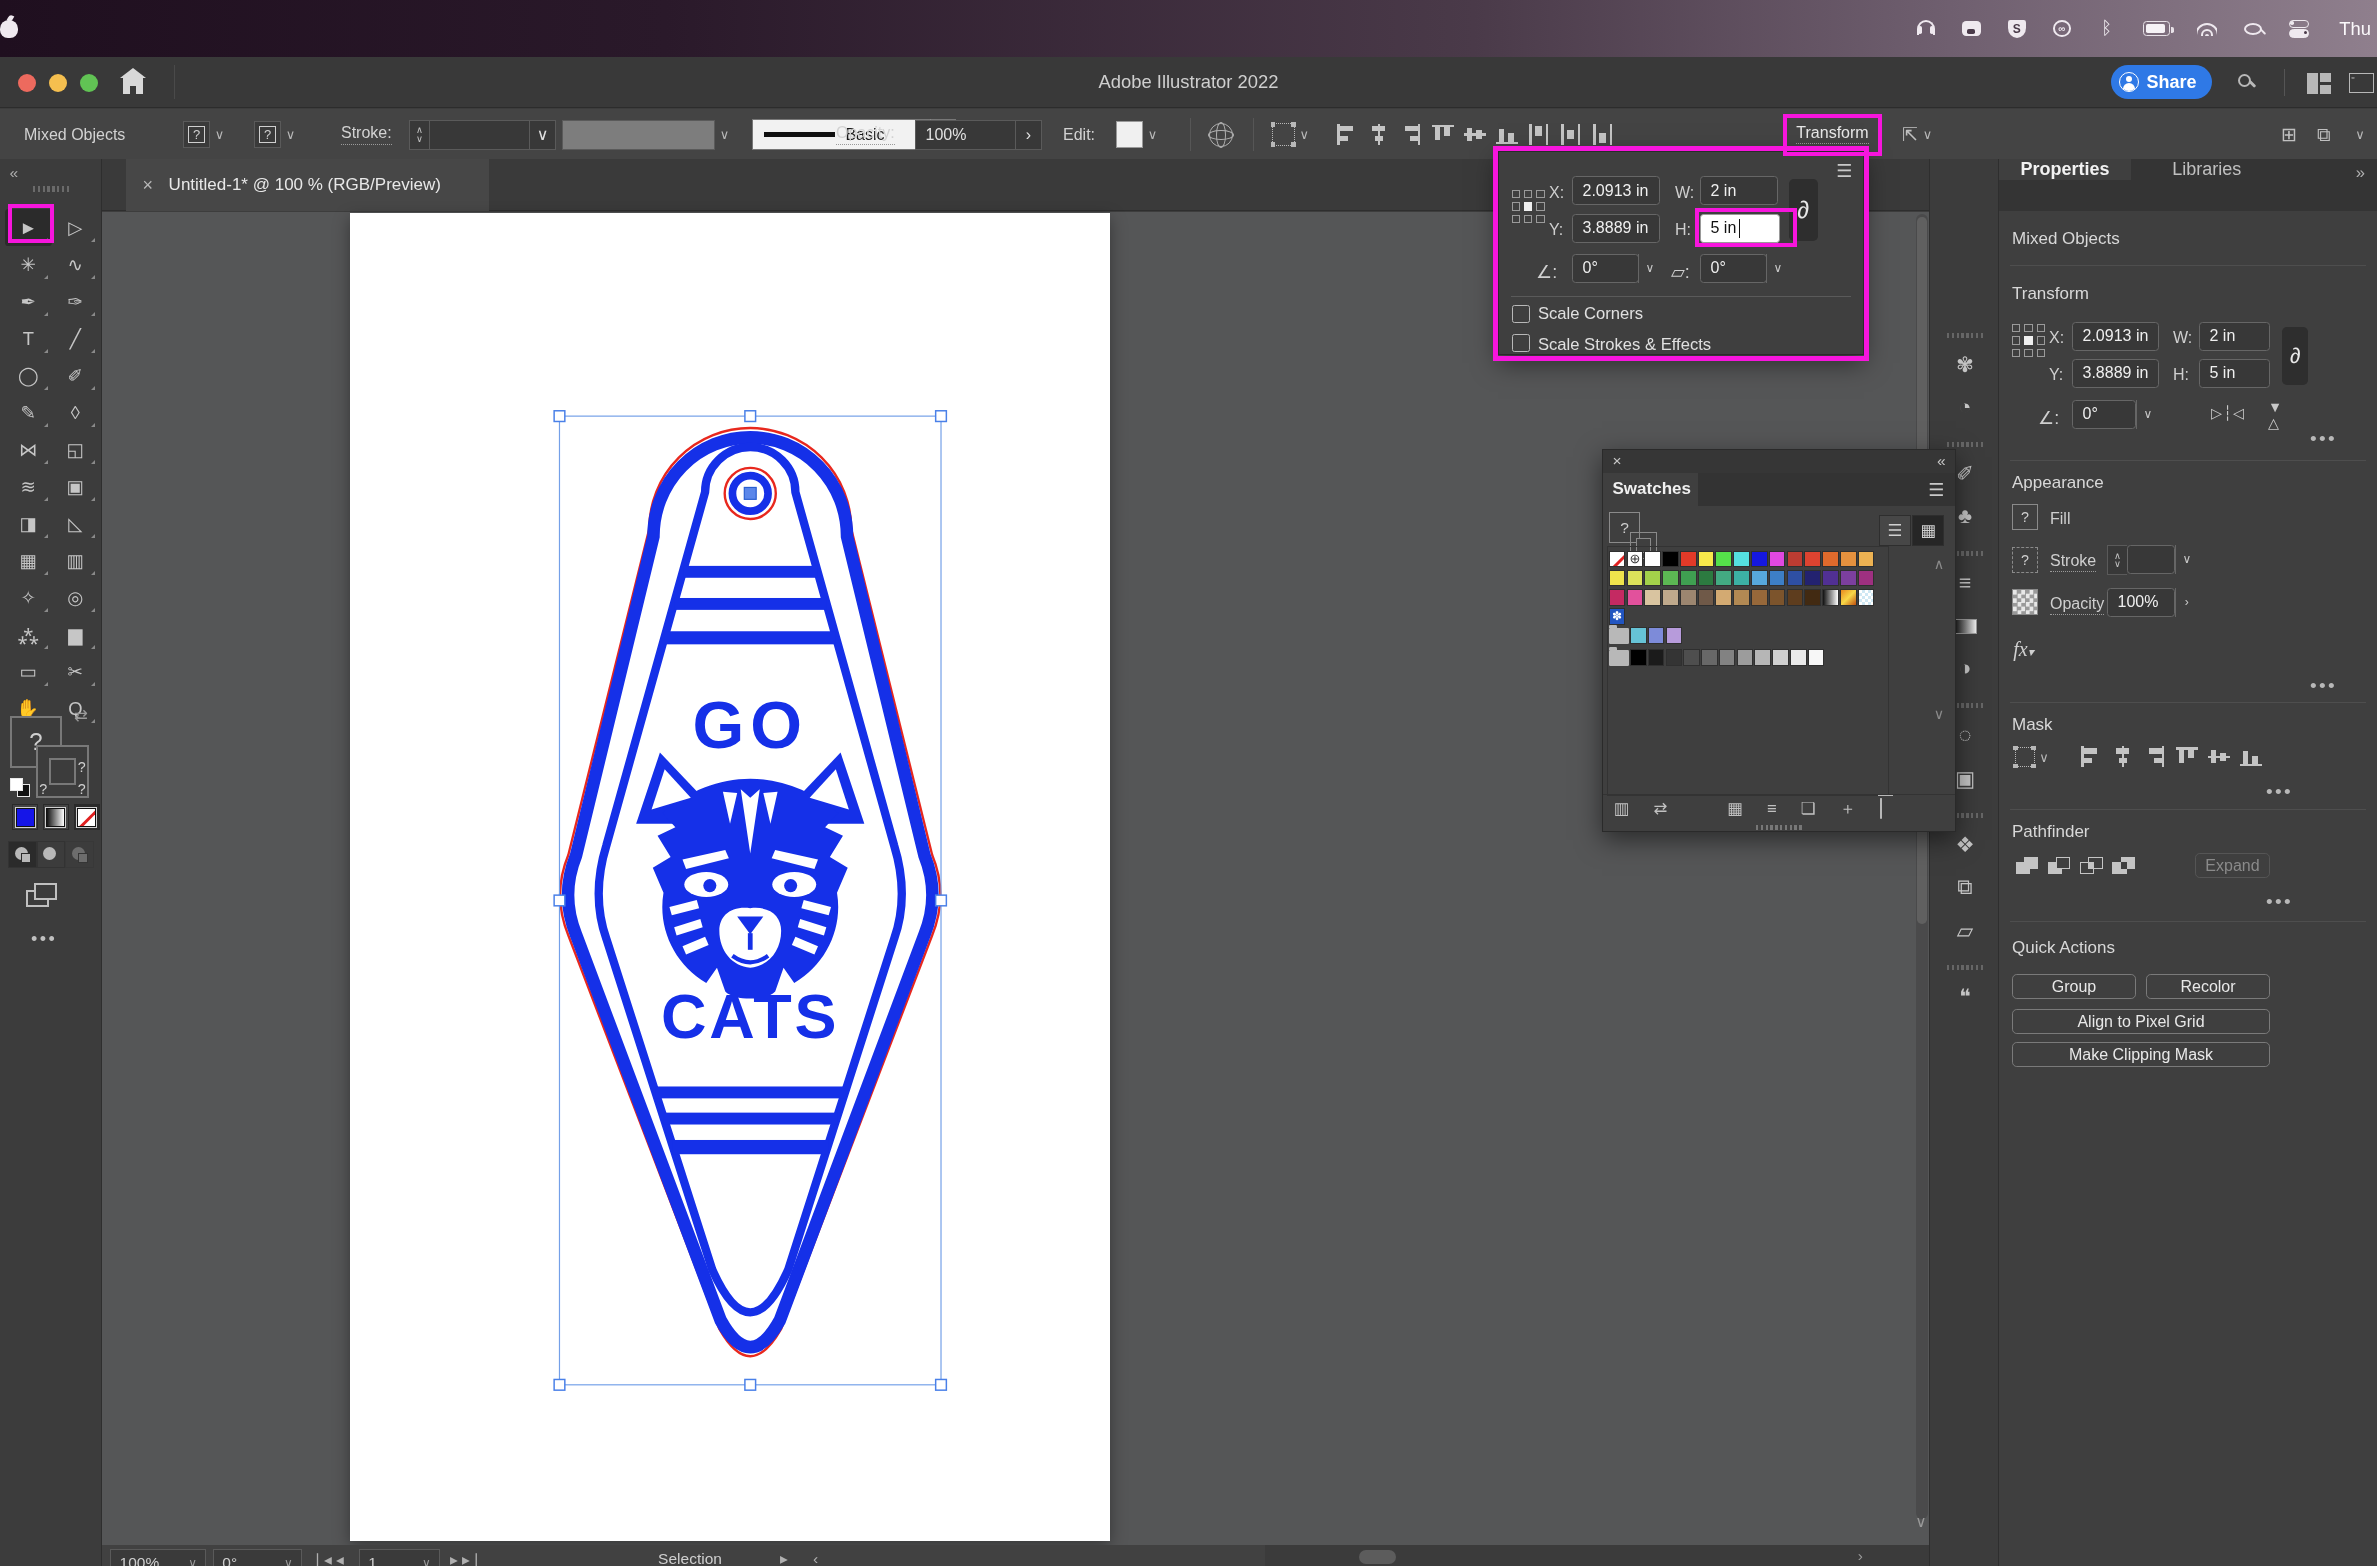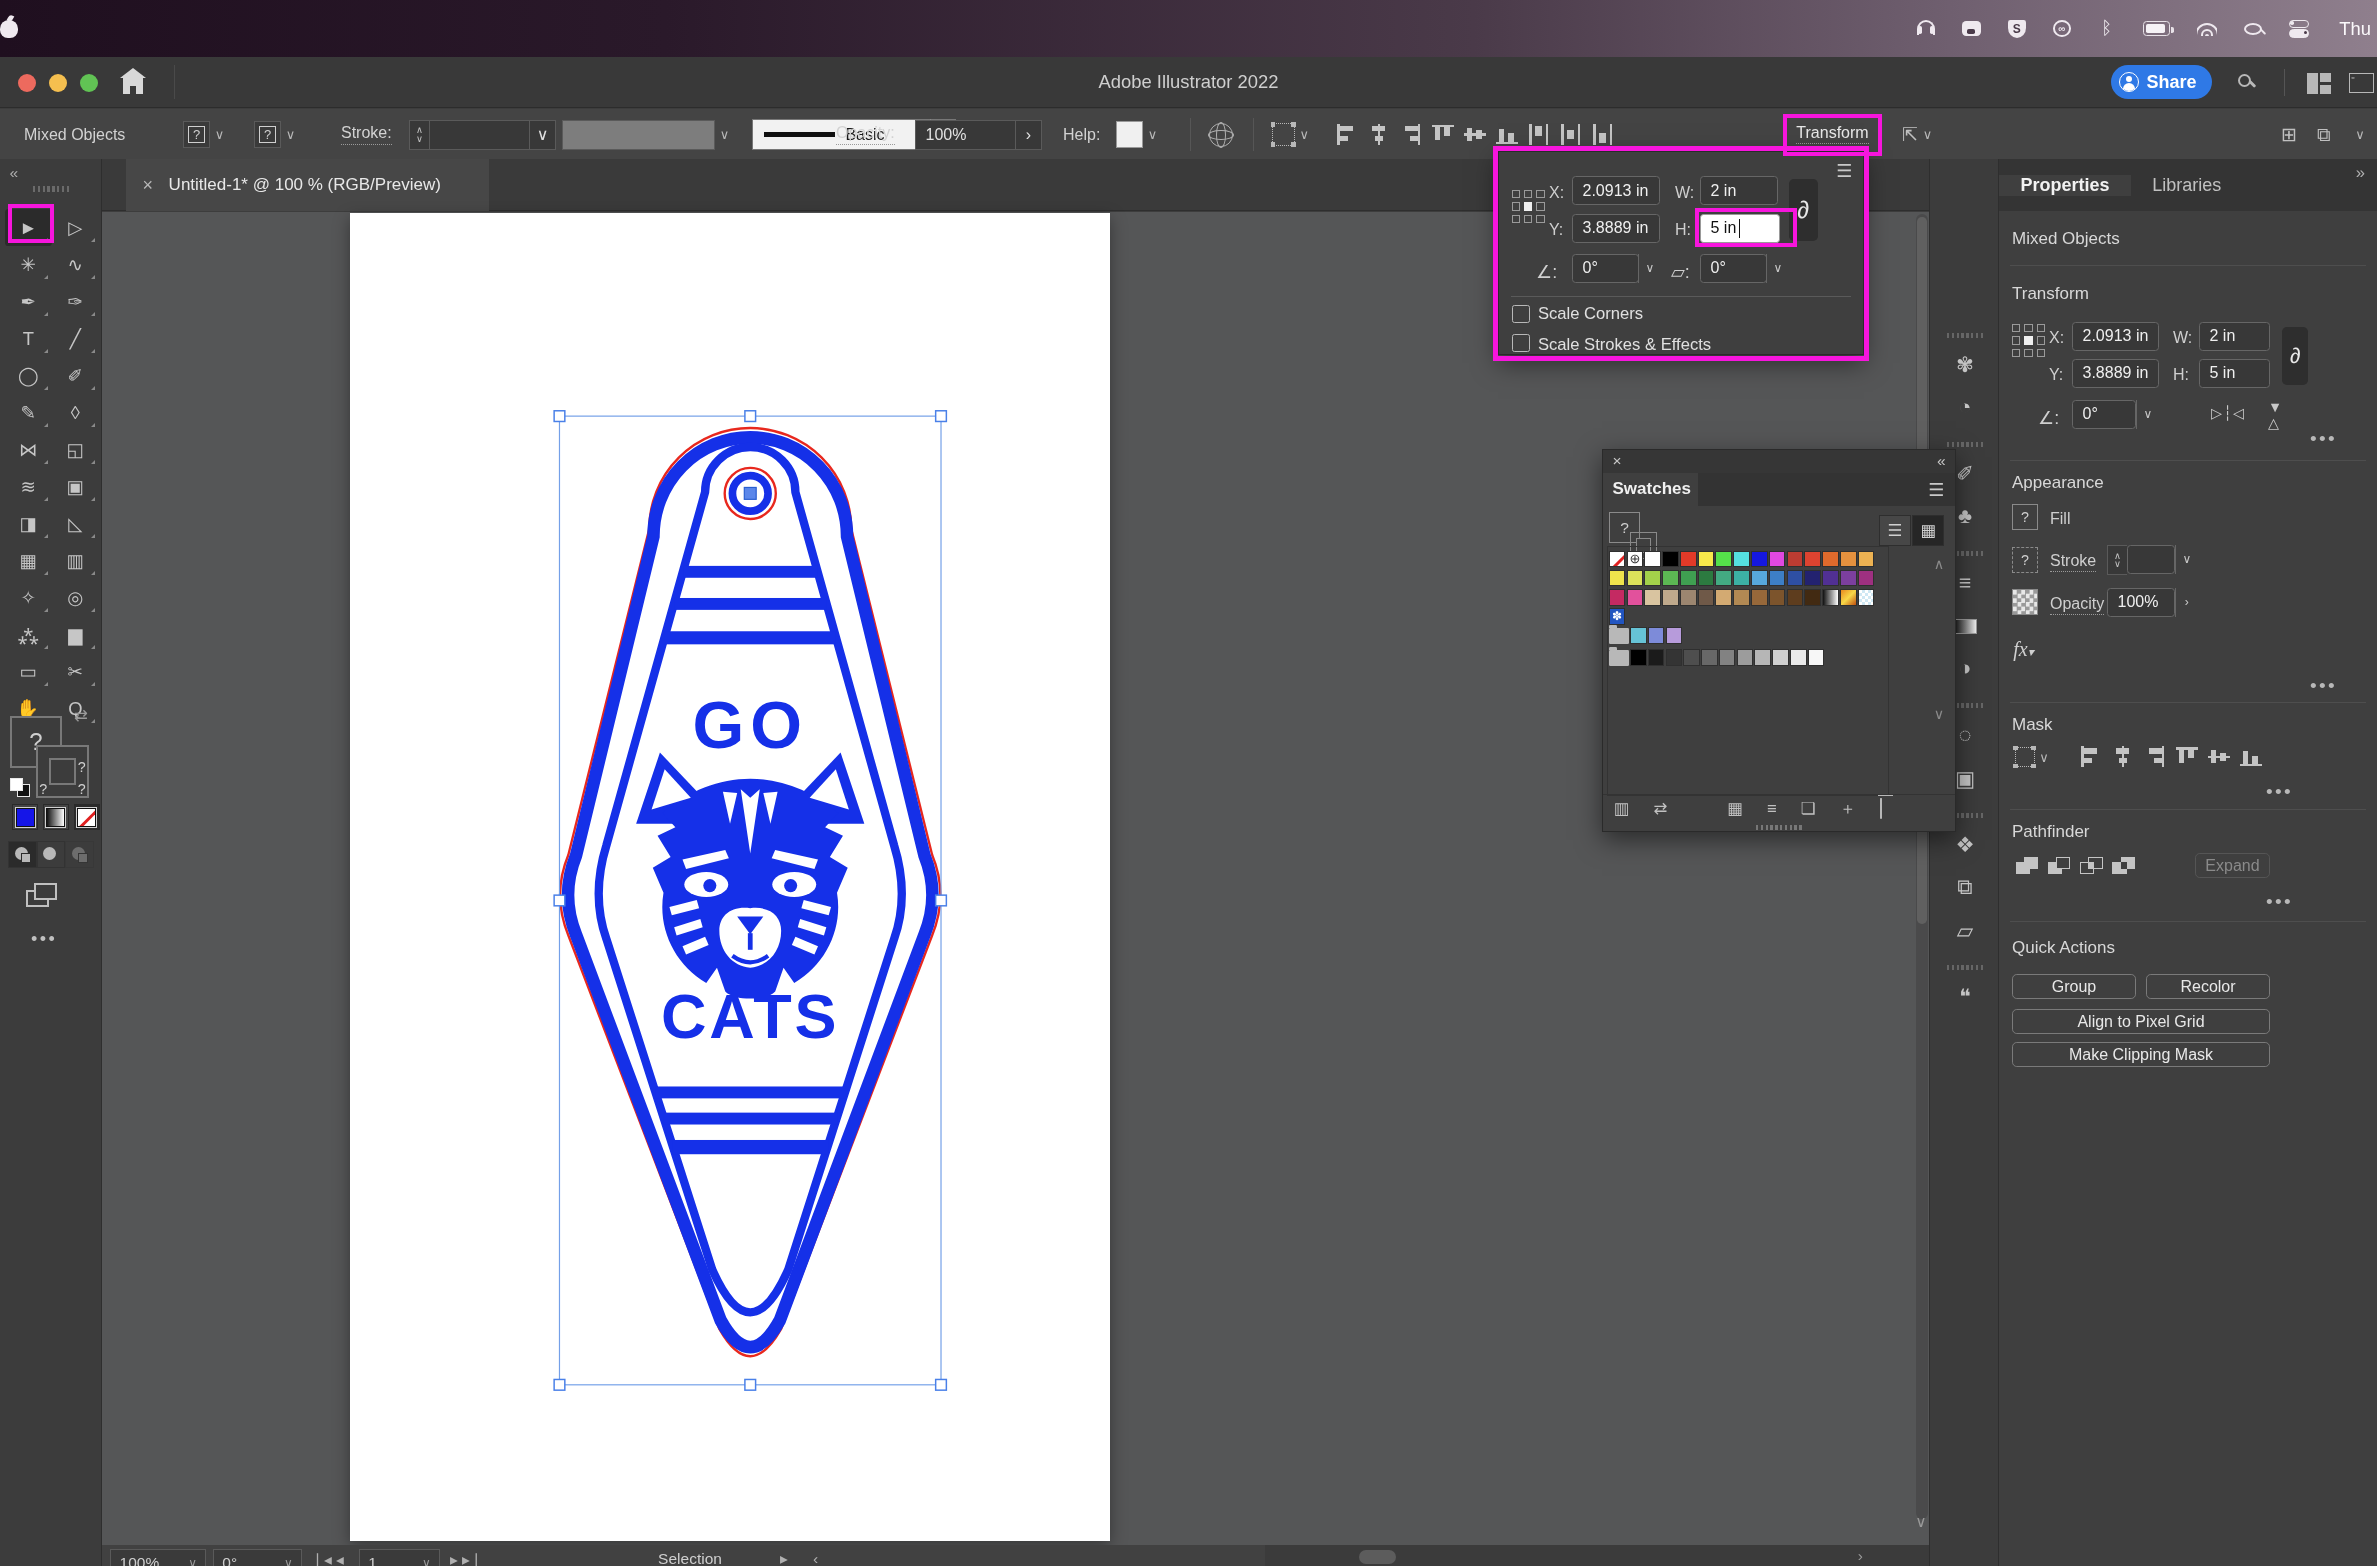--- a/index.html
+++ b/index.html
@@ -206,21 +206,21 @@
   .icon-trash{position:relative;width:12px;height:13px;border:1.8px solid #b8b8b8;border-top-width:1.2px;border-radius:1.2px 1.2px 2.4px 2.4px;}
   .icon-trash::before{content:'';position:absolute;left:-3.6px;top:-4.8px;width:15.5px;height:1.8px;background:#b8b8b8;}
   #sw-resize{position:absolute;left:153px;bottom:1.2px;width:48px;height:4.8px;background:repeating-linear-gradient(90deg,#777 0 2.4px,transparent 2.4px 4.8px);}
 
   
   #dockstrip{left:1929px;top:159px;width:70px;height:1407px;background:#3c3c3c;border-left:0.6px solid #2e2e2e;border-right:0.6px solid #2e2e2e;}
   #dockstrip .ds-icon{position:absolute;left:0;width:70px;height:33px;display:flex;align-items:center;justify-content:center;font-size:21.4px;color:#c4c4c4;}
   #dockstrip .ds-handle{position:absolute;left:16.6px;width:37px;height:4.8px;background:repeating-linear-gradient(90deg,#666 0 2.4px,transparent 2.4px 4.8px);}
   #dockstrip .ds-grad{width:24px;height:14.3px;background:linear-gradient(90deg,#111,#eee);border:1.2px solid #999;}
   #propspanel{left:1999px;top:159px;width:378px;height:1407px;background:var(--panel);}
-  #pp-tabs{position:absolute;left:0;top:0;right:0;height:52px;background:#343434;display:flex;align-items:center;font-size:18px;}
+  #pp-tabs{position:absolute;left:0;top:0;right:0;height:52px;background:#343434;display:flex;align-items:flex-start;font-size:18px;gap:20px;}
   .pp-tab{display:flex;align-items:center;padding:0 21.4px;color:#c0c0c0;}
   .pp-tab.active{background:var(--panel);color:#f2f2f2;font-weight:bold;}
   #pp-collapse{position:absolute;right:12px;top:3.6px;color:#b0b0b0;font-size:16.6px;}
   .sec-title{position:absolute;left:13px;font-size:17px;color:#d8d8d8;}
   .sec-div{position:absolute;left:10.7px;right:10.7px;height:0.6px;background:var(--divider);}
   .pp-lbl{position:absolute;font-size:16px;color:#cfcfcf;}
   .pp-more{position:absolute;color:#b8b8b8;font-size:19px;letter-spacing:2.4px;}
   .pwell{position:absolute;width:26px;height:26px;border:1.2px solid #8a8a8a;display:flex;align-items:center;justify-content:center;font-size:14.3px;color:#cfcfcf;}
   .pwell.dashed{border-style:dashed;}
   .pwell.checker{background:repeating-conic-gradient(#9a9a9a 0 25%,#e8e8e8 0 50%) 0 0/8.3px 8.3px;}
@@ -324,21 +324,21 @@
     <span class="basic-dd" style="width:26px;justify-content:center;border-left:0.6px solid #999;">∨</span>
   </div>
   <div class="cb-item" style="left:836px;">
       <span class="dotted-u">Opacity:</span>
     </div>
   <div class="cb-item" style="left:915px;">
     <span class="cb-field" style="width:101px;padding-left:9.5px;">100%</span>
     <span class="cb-field" style="width:26px;justify-content:center;border-left:none;">›</span>
   </div>
   <div class="cb-item" style="left:1063px;">
-      <span>Help:</span>
+      <span>Edit:</span>
     </div>
   <div class="cb-item" style="left:1116px;">
     <span style="width:27px;height:27px;background:#f0f0f0;border:0.6px solid #999;"></span>
       <span class="chev">∨</span>
   </div>
   <div class="cb-item" style="left:1190px;">
       <span class="vdiv"></span>
     </div>
   <div class="cb-item" style="left:1209px;">
       <span class="globe"></span>

